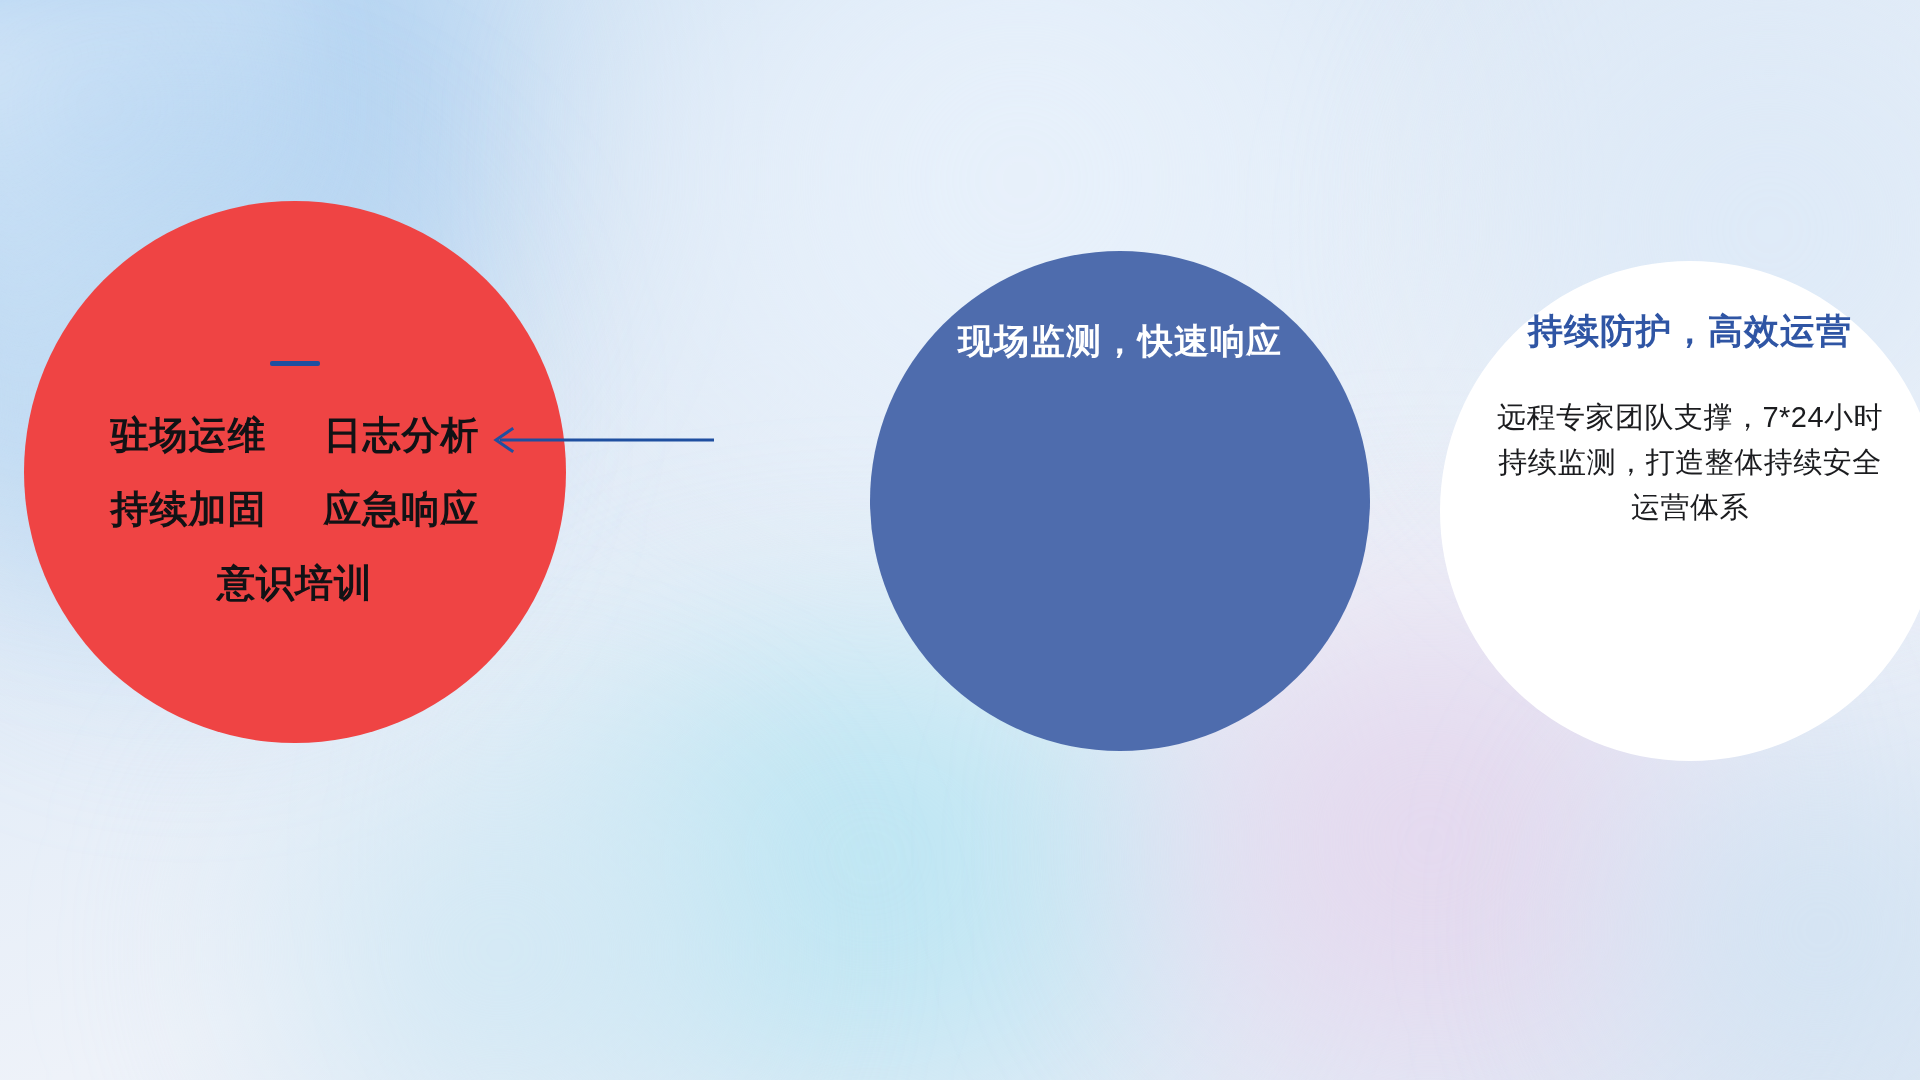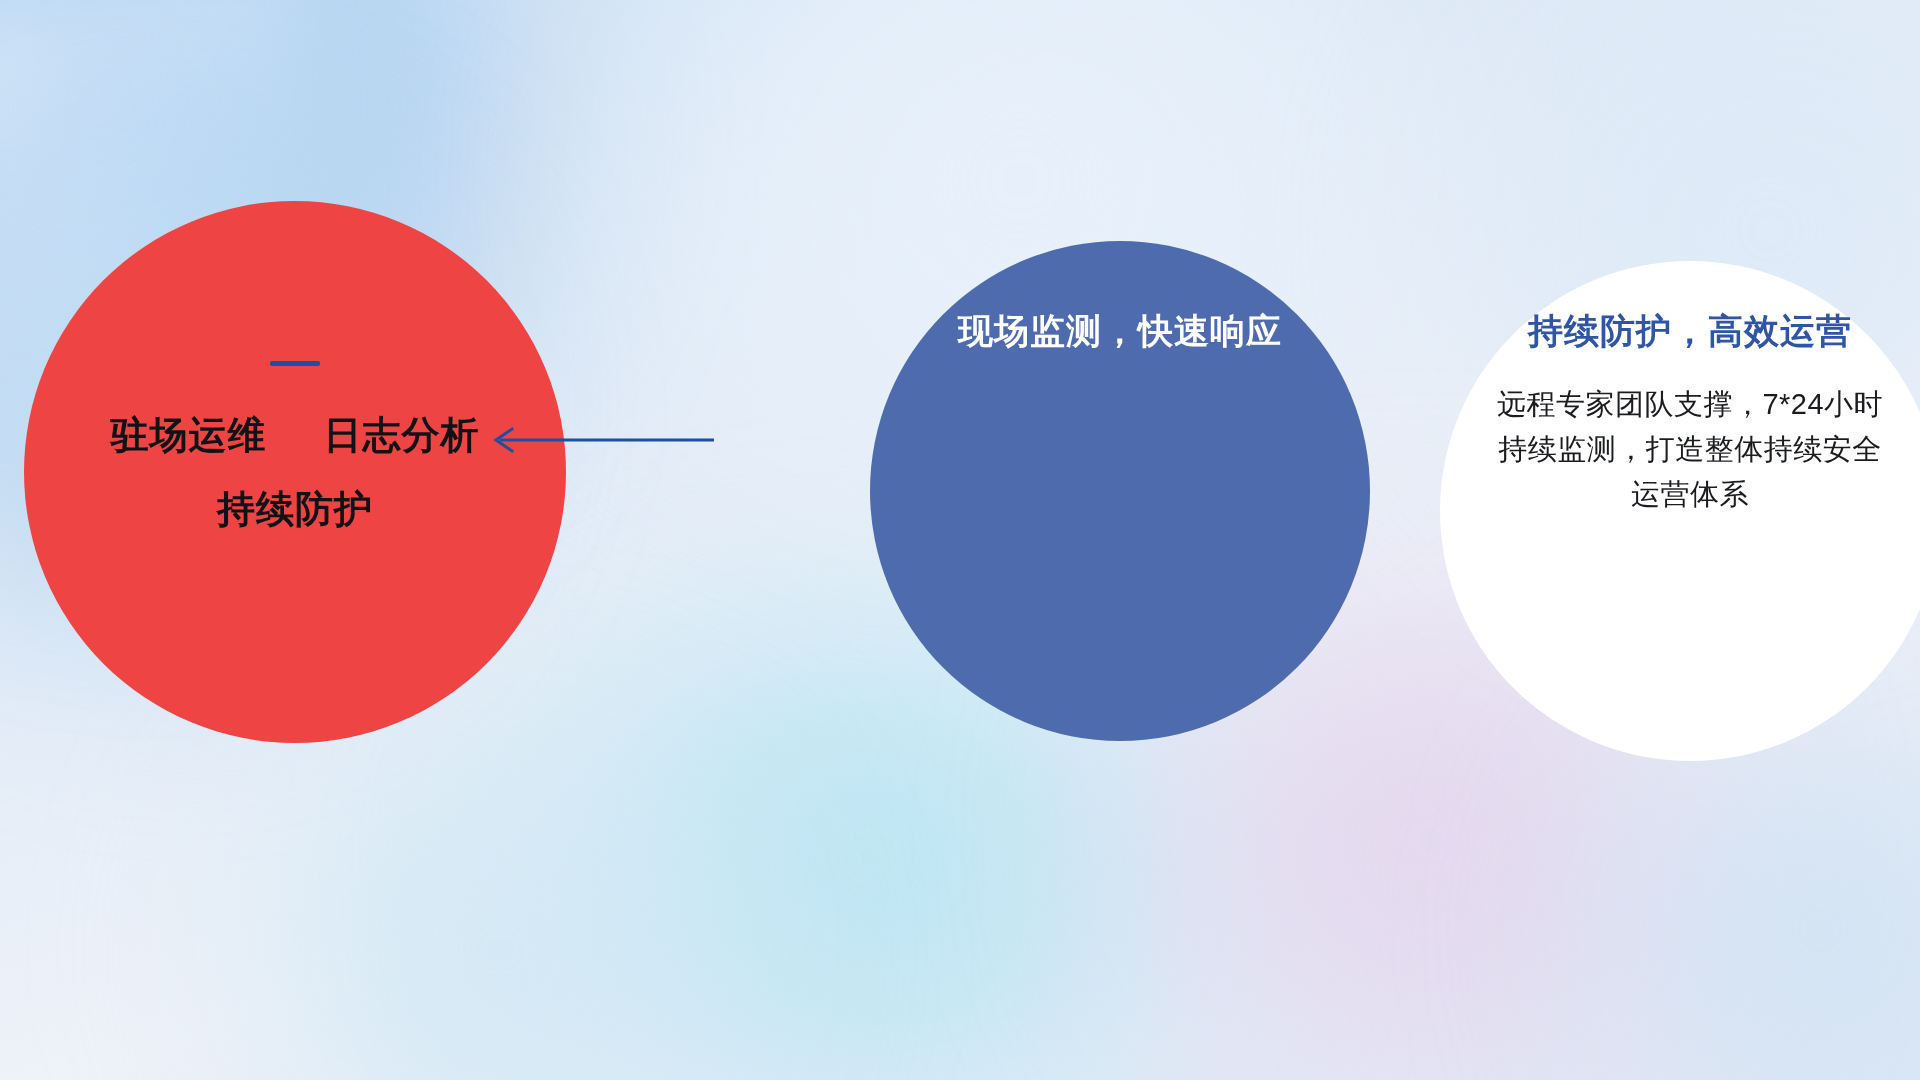--- a/index.html
+++ b/index.html
@@ -38,21 +38,21 @@
     filter:blur(50px);transform:rotate(-12deg);}
 
   
   .circle{position:absolute;border-radius:50%;box-sizing:border-box;}
 
   .circle-left{
     left:24px;top:201px;width:542px;height:542px;
     background:#ef4444;
   }
   .circle-mid{
-    left:870px;top:241px;width:500px;height:500px;
+    left:870px;top:251px;width:500px;height:500px;
     background:#4e6cad;
   }
   .circle-right{
     left:1440px;top:261px;width:500px;height:500px;
     background:#ffffff;
   }
 
   .circle-inner{
     position:absolute;inset:0;display:flex;flex-direction:column;
     align-items:center;justify-content:flex-start;
@@ -81,21 +81,21 @@
     text-align:center;letter-spacing:0.5px;width:330px;margin-left:auto;margin-right:auto;
   }
 
   
   .right-content{padding-top:52px;width:440px;margin:0 auto;}
   .right-title{
     font-size:35px;font-weight:bold;color:#2f55a4;letter-spacing:1px;
     text-align:center;white-space:nowrap;line-height:1;
   }
   .right-body{
-    margin-top:34px;font-size:29px;color:#1b1c1f;line-height:1.55;
+    margin-top:47px;font-size:29px;color:#1b1c1f;line-height:1.55;
     text-align:center;letter-spacing:0.5px;width:400px;margin-left:auto;margin-right:auto;
   }
 
   
   .arrow-wrap{position:absolute;left:486px;top:418px;width:230px;height:44px;}
 </style>
 </head>
 <body>
 
 <div class="bg">
@@ -114,22 +114,27 @@
 <div class="circle circle-left">
   <div class="circle-inner left-content">
     <div class="left-divider"></div>
 
     <div class="left-line">
       <span>驻场运维</span>
       <span class="left-gap"></span>
       <span>日志分析</span>
     </div>
 
+    <div class="left-line">
+      <span>持续加固</span>
+      <span class="left-gap"></span>
+      <span>应急响应</span>
+    </div>
 
-    <div class="left-line last">持续防护</div>
+    <div class="left-line last">意识培训</div>
   </div>
 </div>
 
 <div class="arrow-wrap">
   <svg width="230" height="44" viewBox="0 0 230 44" aria-hidden="true">
     <line x1="228" y1="22" x2="14" y2="22" stroke="#1f4fa0" stroke-width="3"></line>
     <polyline points="26,11 10,22 26,33" fill="none" stroke="#1f4fa0" stroke-width="3" stroke-linecap="square" stroke-linejoin="miter"></polyline>
   </svg>
 </div>
 

